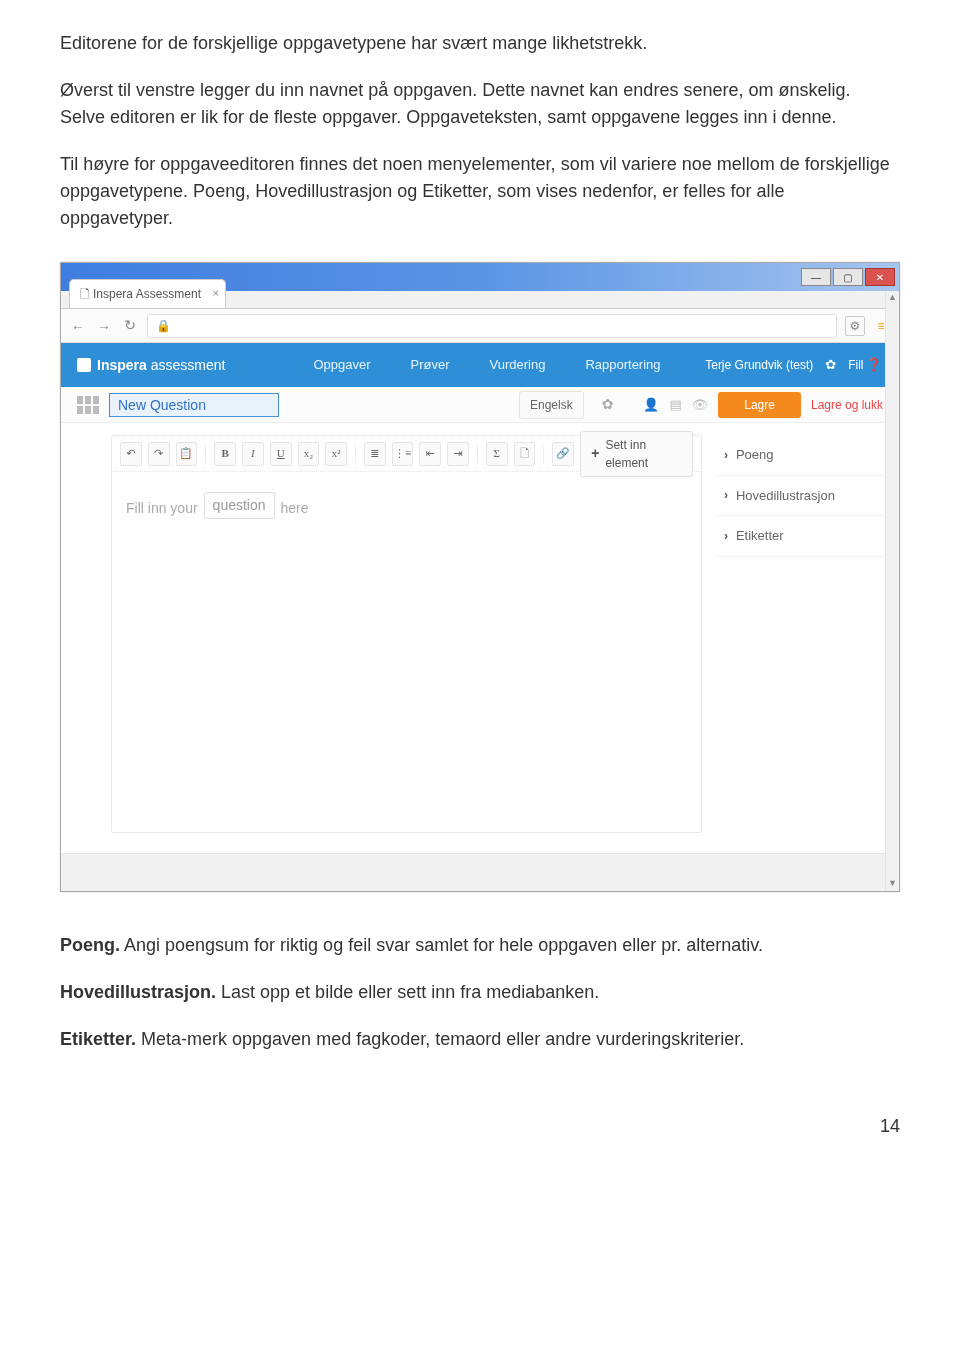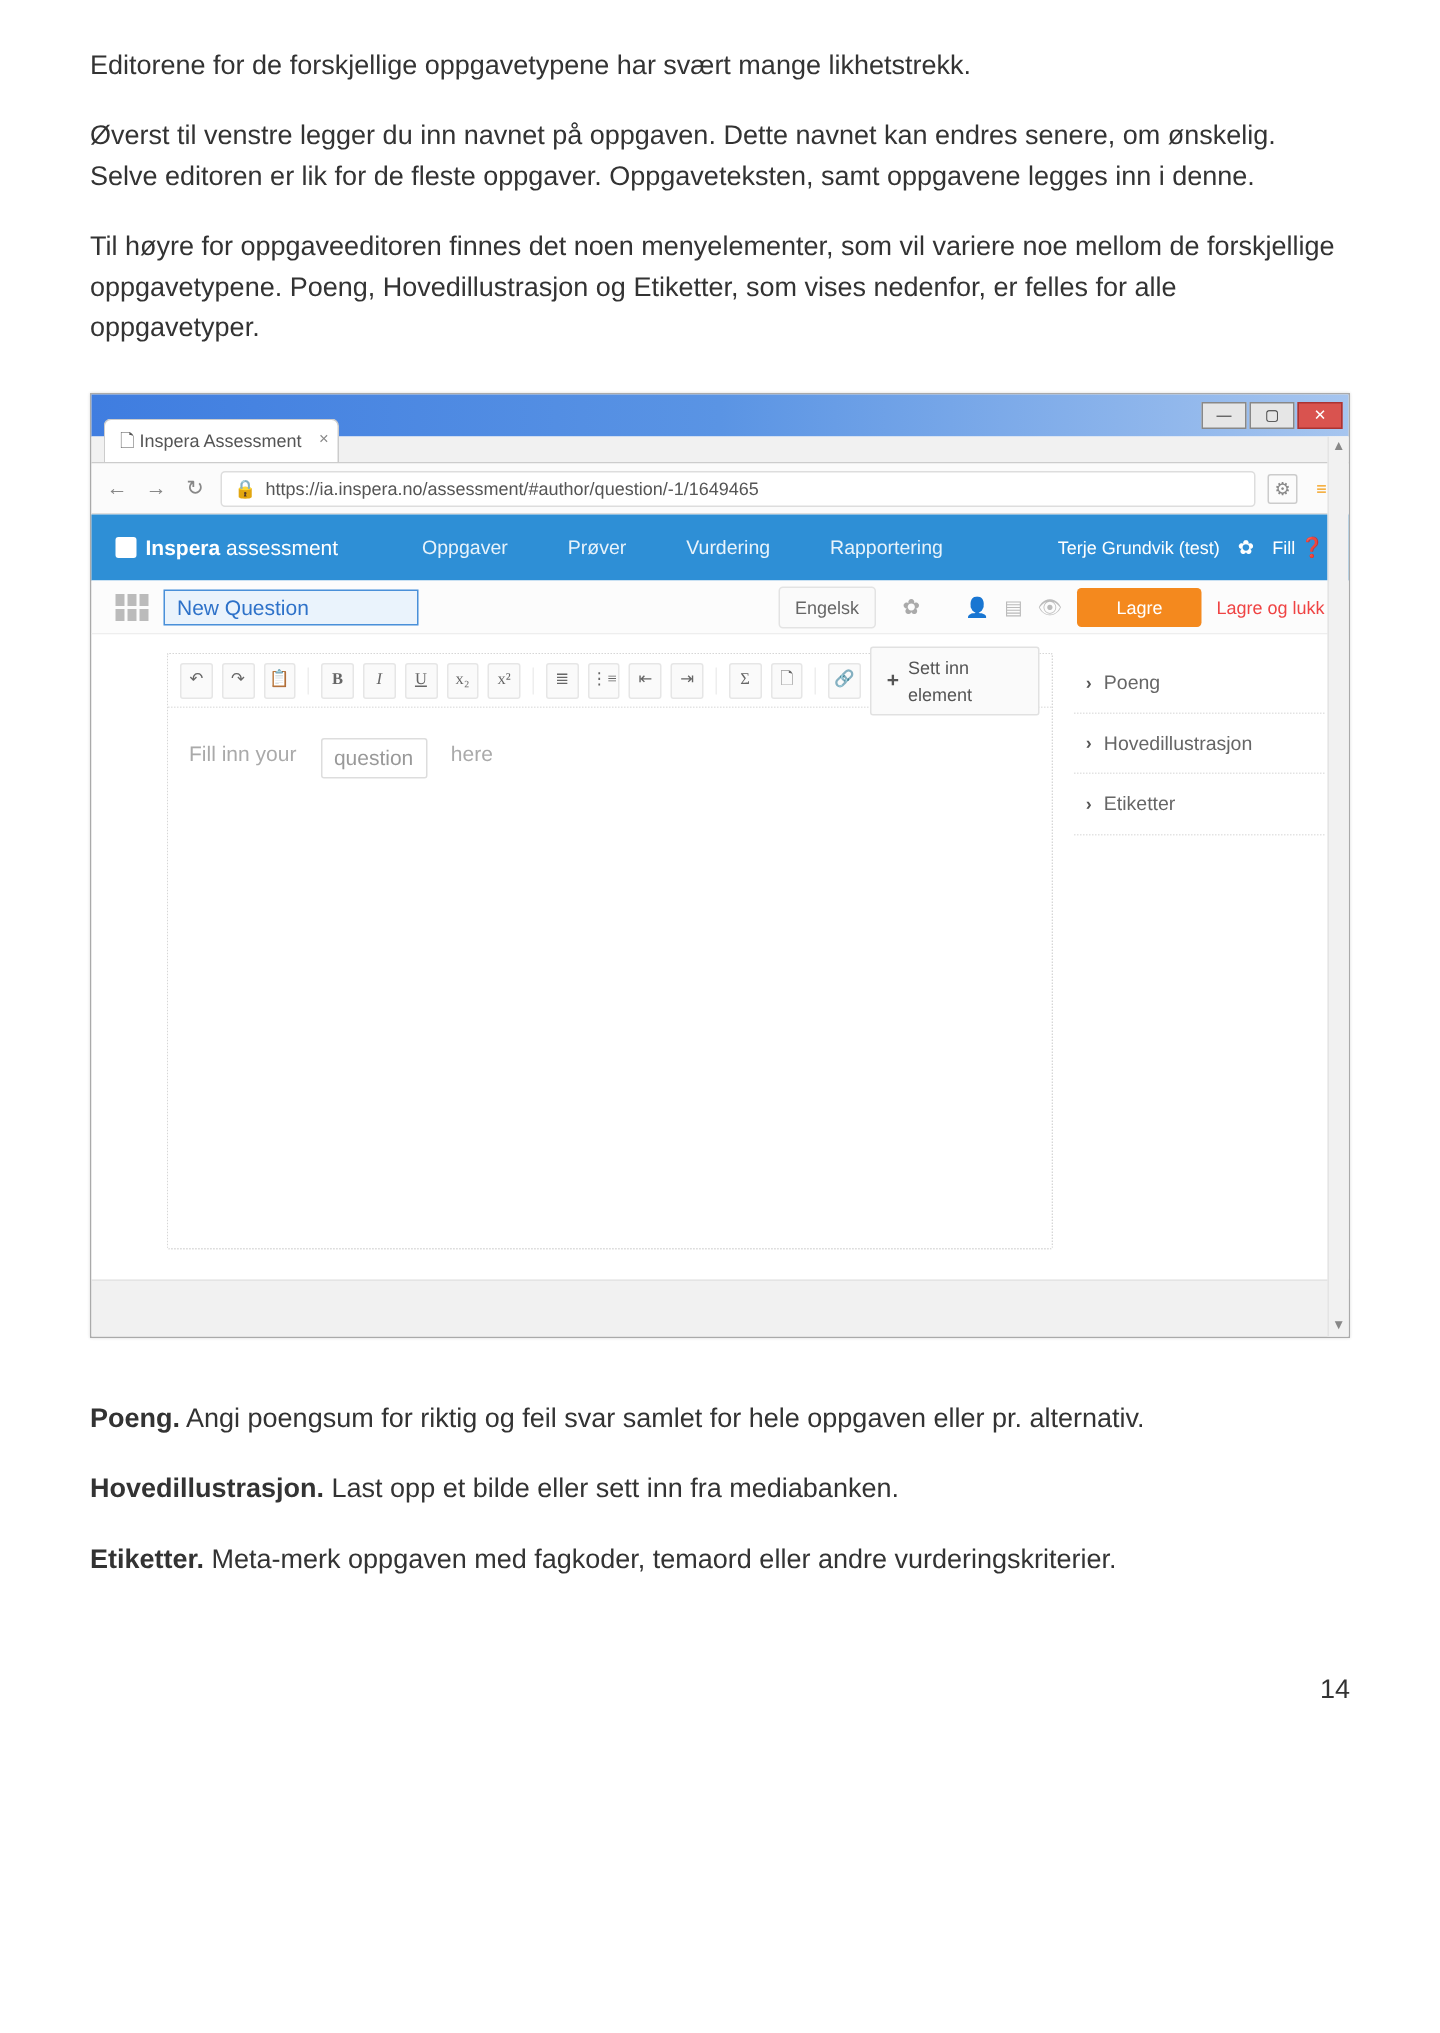--- a/index.html
+++ b/index.html
@@ -111,21 +111,21 @@
   .app-logo {
     font-size: 14px; font-weight: 400;
     display: flex; align-items: center; gap: 6px;
   }
   .app-logo-mark {
     width: 14px; height: 14px; background: #fff; border-radius: 2px;
     display: inline-block;
   }
   .app-logo b { font-weight: 700; }
   .app-nav {
-    display: flex; gap: 40px; margin-left: 56px;
+    display: flex; gap: 40px; margin-left: 88px;
   }
   .app-nav-item {
     font-size: 13px; color: #e8f3fb;
   }
   .app-header-right {
     margin-left: auto; display: flex; align-items: center; gap: 12px;
     font-size: 12px;
   }
   .gear-icon, .help-icon { font-size: 13px; }
 
@@ -220,21 +220,21 @@
     border-radius: 2px;
     display: flex; align-items: center; gap: 6px;
   }
   .plus-icon { font-weight: 700; font-size: 14px; }
 
   .question-area {
     padding: 20px 14px;
   }
   .fill-line {
     color: #aaa; font-size: 14px;
-    display: flex; align-items: flex-start; gap: 16px;
+    display: flex; align-items: flex-end; gap: 6px;
   }
   .fake-field {
     border: 1px solid #ddd; padding: 2px 8px; color: #999; border-radius: 2px;
   }
 
   .side-panel {
     width: 200px;
   }
   .side-panel-item {
     border-bottom: 1px dotted #e3e3e3;
@@ -287,21 +287,20 @@
       <span class="tab-close">×</span>
     </div>
   </div>
 
   <div class="addr-bar">
     <span class="nav-arrow">←</span>
     <span class="nav-arrow">→</span>
     <span class="nav-arrow">↻</span>
     <div class="url-box">
       <span class="lock-icon">🔒</span>
-      <span>https://ia.inspera.no/assessment/#author/question/-1/1649465</span>
     </div>
     <div class="addr-right">
       <div class="addr-icon">⚙</div>
       <div class="addr-icon hamburger">≡</div>
     </div>
   </div>
 
   <div class="app-header">
     <div class="app-logo">
       <span class="app-logo-mark"></span>

